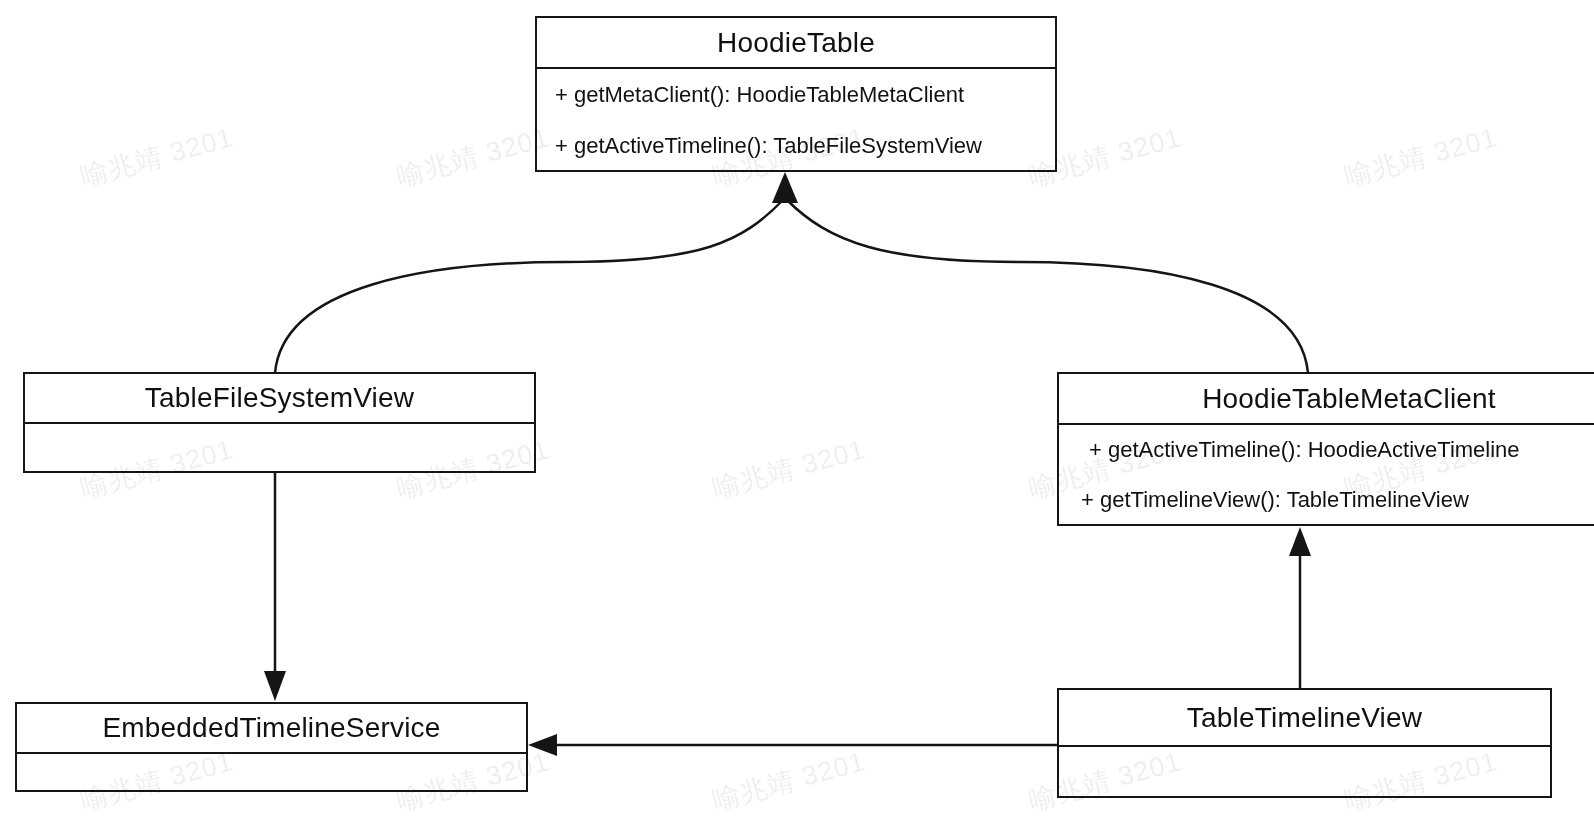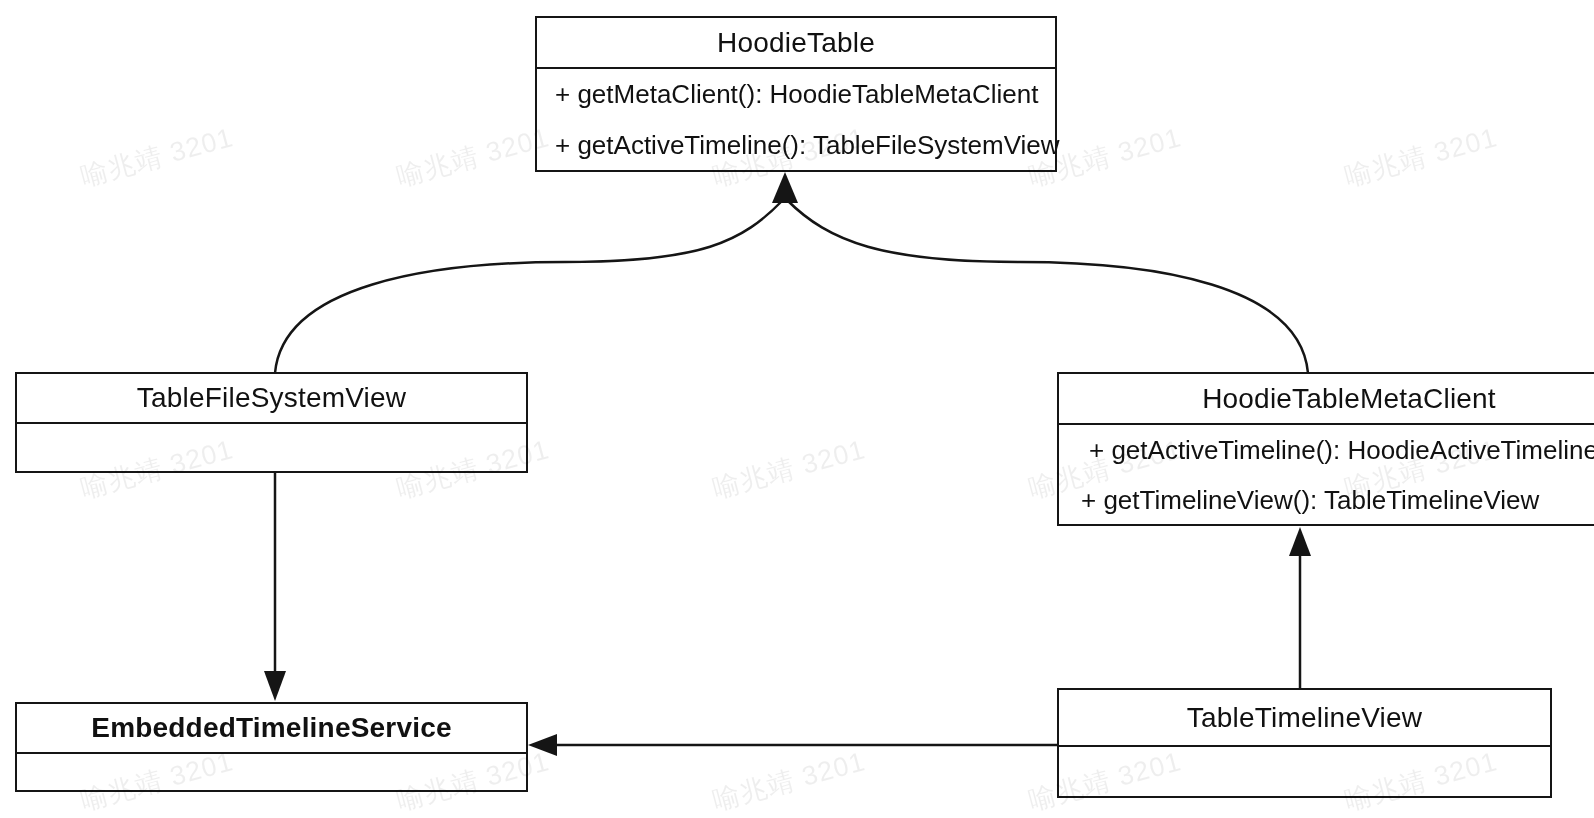--- a/index.html
+++ b/index.html
@@ -45,21 +45,21 @@
     flex: 1 1 auto;
     display: flex;
     flex-direction: column;
     justify-content: center;
   }
   .uml-method {
     height: 51px;
     display: flex;
     align-items: center;
     padding-left: 18px;
-    font-size: 26px;
+    font-size: 22px;
     white-space: nowrap;
   }
   .watermark-layer {
     position: absolute;
     left: 0; top: 0;
     width: 1594px; height: 818px;
     z-index: 3;
     pointer-events: none;
   }
   .watermark {
@@ -101,34 +101,34 @@
   </svg>
 
   <div class="uml-class" style="left:535px; top:16px; width:522px; height:156px;">
     <div class="uml-title" style="height:51px;">HoodieTable</div>
     <div class="uml-body">
       <div class="uml-method">+ getMetaClient(): HoodieTableMetaClient</div>
       <div class="uml-method">+ getActiveTimeline(): TableFileSystemView</div>
     </div>
   </div>
 
-  <div class="uml-class" style="left:15px; top:372px; width:513px; height:101px;">
+  <div class="uml-class" style="left:23px; top:372px; width:513px; height:101px;">
     <div class="uml-title" style="height:50px;">TableFileSystemView</div>
     <div class="uml-body"></div>
   </div>
 
   <div class="uml-class" style="left:1057px; top:372px; width:584px; height:154px;">
     <div class="uml-title" style="height:51px;">HoodieTableMetaClient</div>
     <div class="uml-body">
       <div class="uml-method" style="height:50px; padding-left:30px;">+ getActiveTimeline(): HoodieActiveTimeline</div>
       <div class="uml-method" style="height:50px; padding-left:22px;">+ getTimelineView(): TableTimelineView</div>
     </div>
   </div>
 
-  <div class="uml-class" style="left:15px; top:702px; width:513px; height:90px;font-weight:bold;">
+  <div class="uml-class" style="left:15px; top:702px; width:513px; height:90px;">
     <div class="uml-title" style="height:50px;">EmbeddedTimelineService</div>
     <div class="uml-body"></div>
   </div>
 
   <div class="uml-class" style="left:1057px; top:688px; width:495px; height:110px;">
     <div class="uml-title" style="height:57px;">TableTimelineView</div>
     <div class="uml-body"></div>
   </div>
 
   <div class="watermark-layer">

